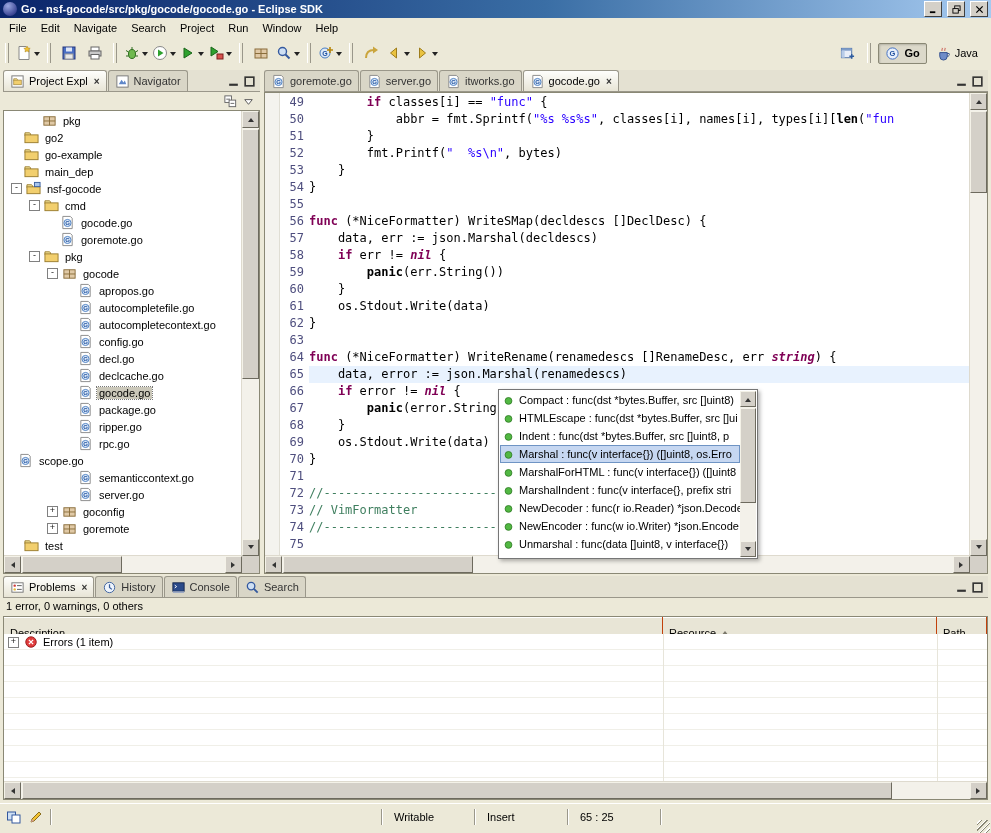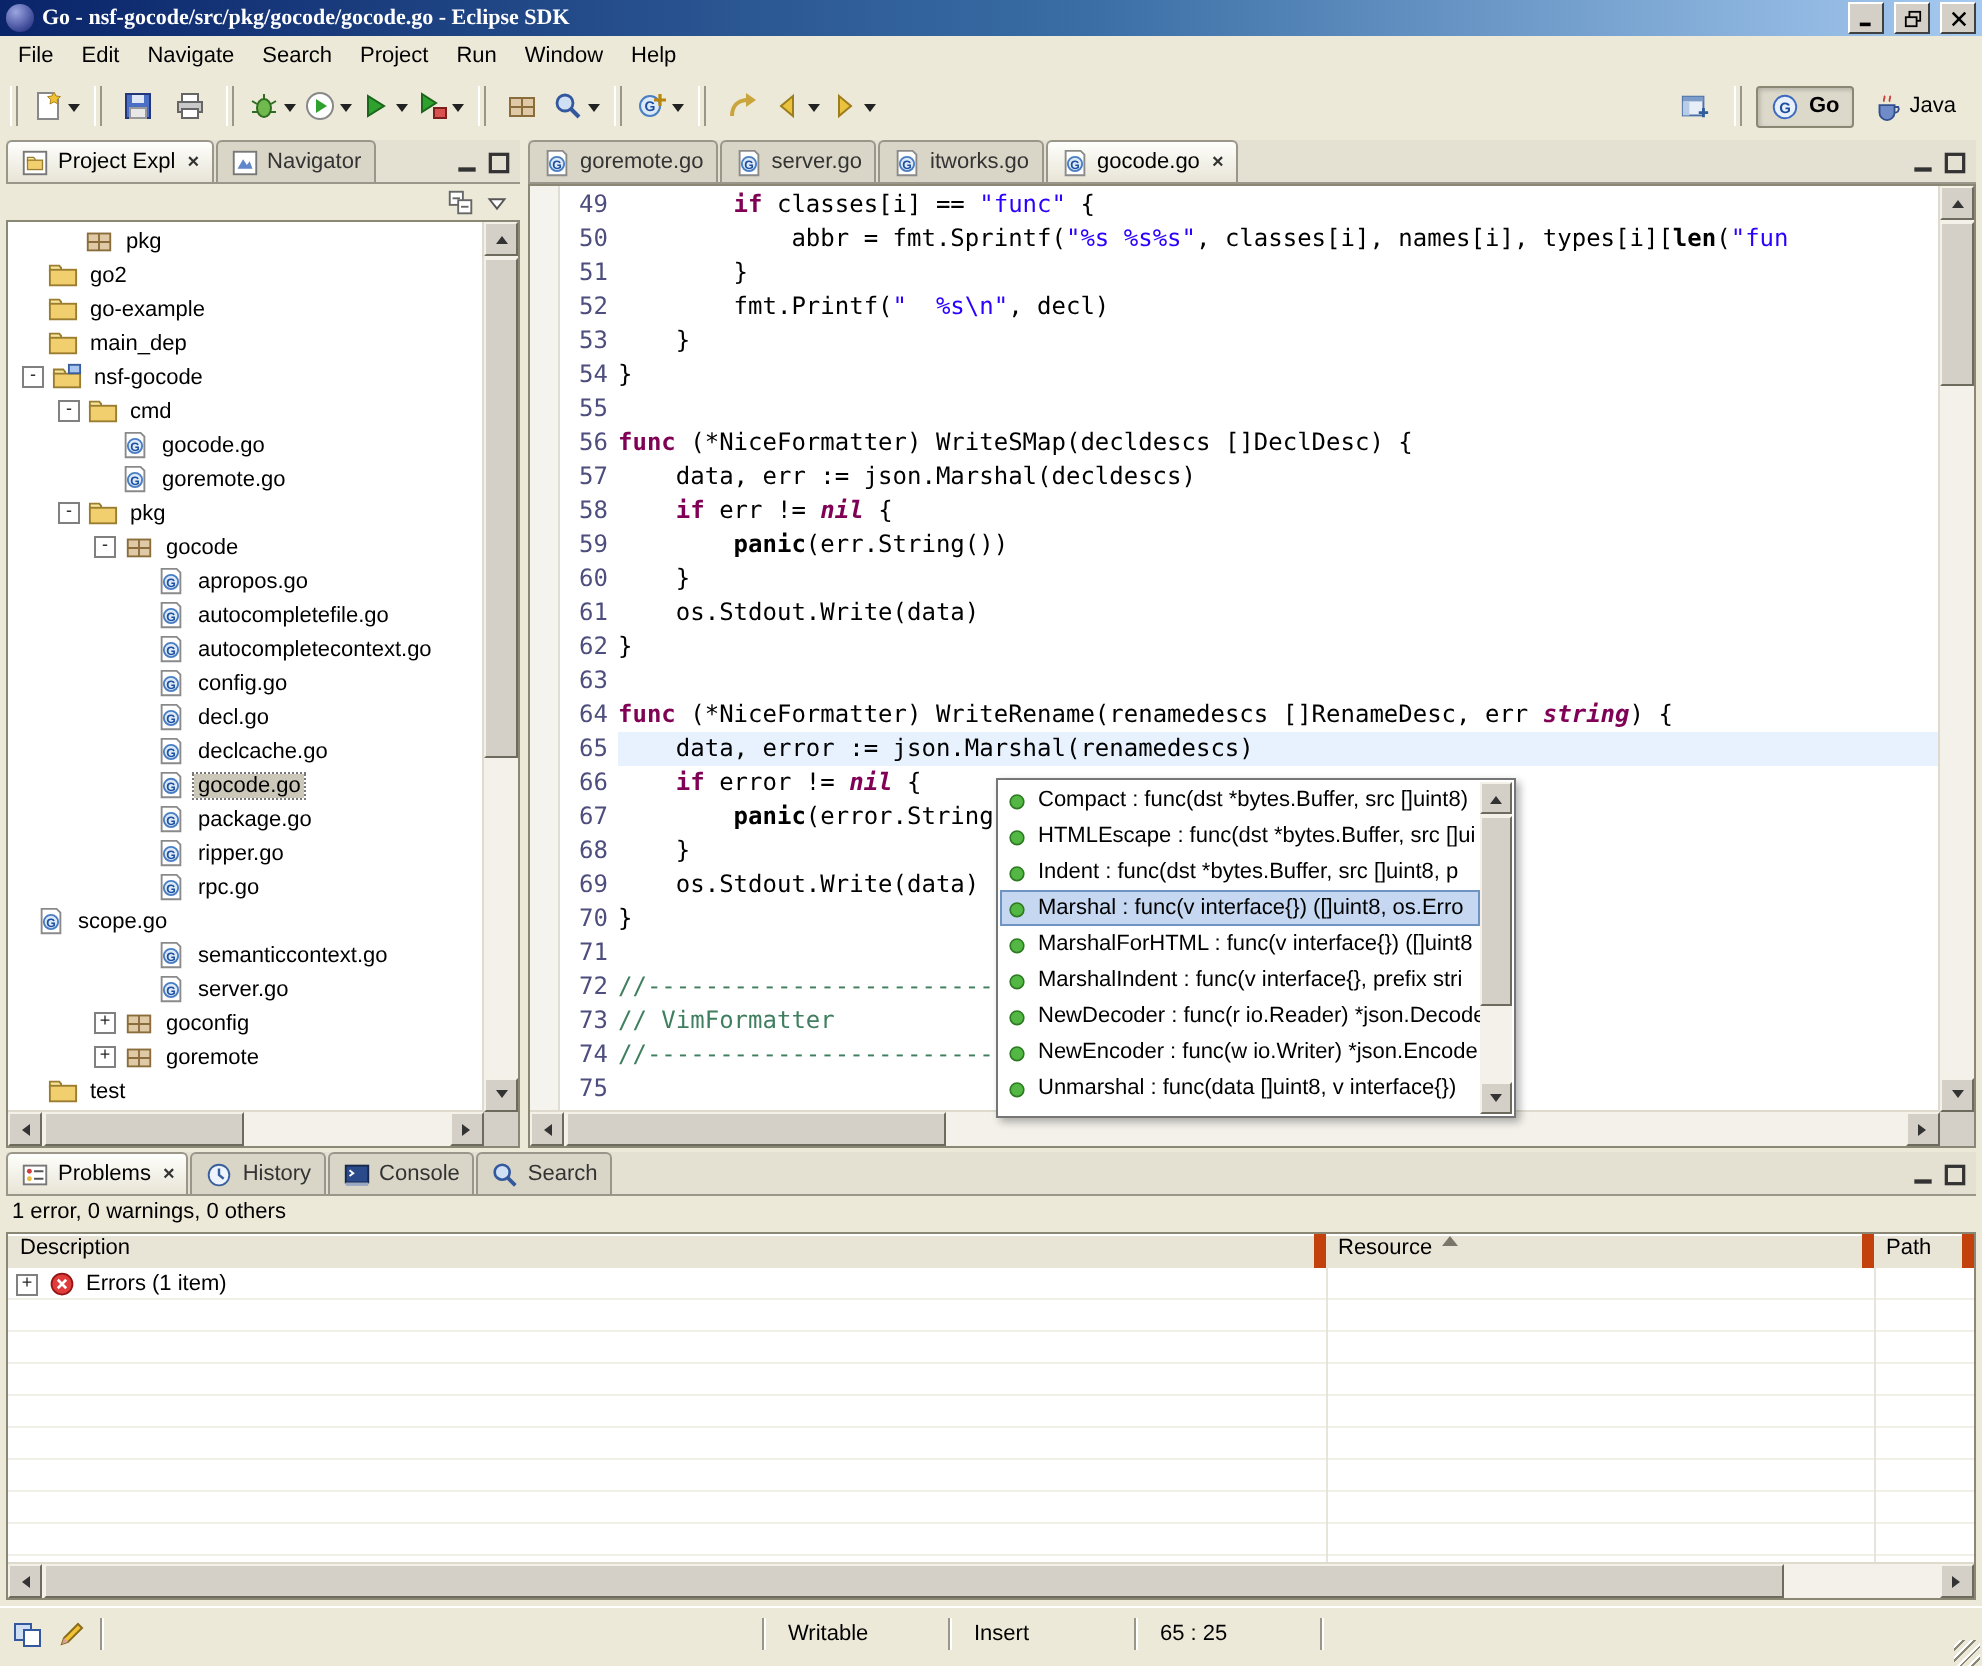--- a/index.html
+++ b/index.html
@@ -6,21 +6,21 @@
   body{width:991px;height:833px;position:relative;overflow:hidden;background:#d4d0c8;
        font-family:"Liberation Sans",sans-serif;font-size:11px;color:#000;}
   .window{position:absolute;inset:0;background:#ece9d8;outline:1px solid #3a5a9a;}
 
   
   .titlebar{position:absolute;left:0;top:0;right:0;height:18px;
     background:linear-gradient(90deg,var(--tb1) 0%,#3a6ea5 55%,var(--tb2) 100%);
     display:flex;align-items:center;padding:0 3px;gap:4px;}
   .app-icon{width:14px;height:14px;border-radius:50%;
     background:radial-gradient(circle at 5px 4px,#9aa6e0,#3c4796 70%,#1d2560);}
-  .title-text{color:#fff;font-weight:bold;font-size:11px;flex:1;white-space:nowrap;overflow:hidden;font-family:Liberation Serif, serif;}
+  .title-text{color:#fff;font-weight:bold;font-size:11px;flex:1;white-space:nowrap;overflow:hidden;}
   .winbtn{width:16px;height:14px;background:#d4d0c8;border:1px solid;
     border-color:#fff #404040 #404040 #fff;display:inline-flex;align-items:center;justify-content:center;margin-left:1px;}
   .winbtn svg{width:9px;height:9px;}
 
   
   .menubar{position:absolute;top:18px;left:0;right:0;height:20px;background:#ece9d8;
     display:flex;align-items:center;padding-left:2px;border-bottom:1px solid #e2dfd0;}
   .menu-item{padding:3px 7px;cursor:default;}
   .toolbar{position:absolute;top:38px;left:0;right:0;height:30px;background:#ece9d8;
     border-bottom:1px solid #c2bfae;display:flex;align-items:center;}
@@ -105,21 +105,21 @@
   .ac-sb{position:absolute;top:1px;right:1px;bottom:1px;width:16px;background:#f3f1ea;}
   .ac-sb .sb-btn{width:16px;height:16px;}
   .ac-sb .sb-thumb{left:0;width:16px;}
 
   
   .bottom{position:absolute;top:576px;left:0;right:0;height:227px;background:#ece9d8;}
   .bottom .vtab-row{margin:0 3px;}
   .summary{height:17px;padding:2px 6px;}
   .ptable{position:absolute;top:40px;left:3px;right:3px;bottom:3px;background:#fff;border:1px solid #8a8875;}
   .pheader{position:absolute;top:0;left:0;right:0;height:17px;display:flex;background:#e8e5d6;border-bottom:1px solid #b5b2a2;}
-  .ph-cell{padding:1px 6px;border-right:6px solid #c2410c;display:flex;gap:5px;
+  .ph-cell{padding:16px 6px;border-right:1px solid #c2410c;display:flex;align-items:center;gap:5px;
     box-shadow:inset 0 1px 0 #fff;box-sizing:border-box;}
   .sort-tri{width:0;height:0;border:4px solid transparent;border-bottom:5px solid #7a776a;margin-top:-4px;}
   .pbody{position:absolute;top:17px;left:0;right:0;bottom:17px;overflow:hidden;
     background:repeating-linear-gradient(to bottom,#fff 0 15px,#f0efe8 15px 16px);}
   .colline{position:absolute;top:0;bottom:0;width:1px;background:#e7e5da;}
   .prow{height:16px;display:flex;align-items:center;gap:5px;padding-left:4px;}
   .prow .expander{margin-right:0;}
   .p-err{width:14px;height:14px;}
 
   
@@ -763,21 +763,21 @@
             <div class="ln">71</div>
             <div class="ln">72</div>
             <div class="ln">73</div>
             <div class="ln">74</div>
             <div class="ln">75</div>
           </div>
         <div class="codepane" id="code">
             <div class="cl"><span>        </span><span class="kw">if</span><span> classes[i] == </span><span class="str">"func"</span><span> {</span></div>
             <div class="cl"><span>            abbr = fmt.Sprintf(</span><span class="str">"%s %s%s"</span><span>, classes[i], names[i], types[i][</span><span class="kb">len</span><span>(</span><span class="str">"fun</span></div>
             <div class="cl"><span>        }</span></div>
-            <div class="cl"><span>        fmt.Printf(</span><span class="str">"  %s\n"</span><span>, decl)</span></div>
+            <div class="cl"><span>        fmt.Printf(</span><span class="str">"  %s\n"</span><span>, bytes)</span></div>
             <div class="cl"><span>    }</span></div>
             <div class="cl"><span>}</span></div>
             <div class="cl"></div>
             <div class="cl"><span class="kw">func</span><span> (*NiceFormatter) WriteSMap(decldescs []DeclDesc) {</span></div>
             <div class="cl"><span>    data, err := json.Marshal(decldescs)</span></div>
             <div class="cl"><span>    </span><span class="kw">if</span><span> err != </span><span class="kwi">nil</span><span> {</span></div>
             <div class="cl"><span>        </span><span class="kb">panic</span><span>(err.String())</span></div>
             <div class="cl"><span>    }</span></div>
             <div class="cl"><span>    os.Stdout.Write(data)</span></div>
             <div class="cl"><span>}</span></div>

